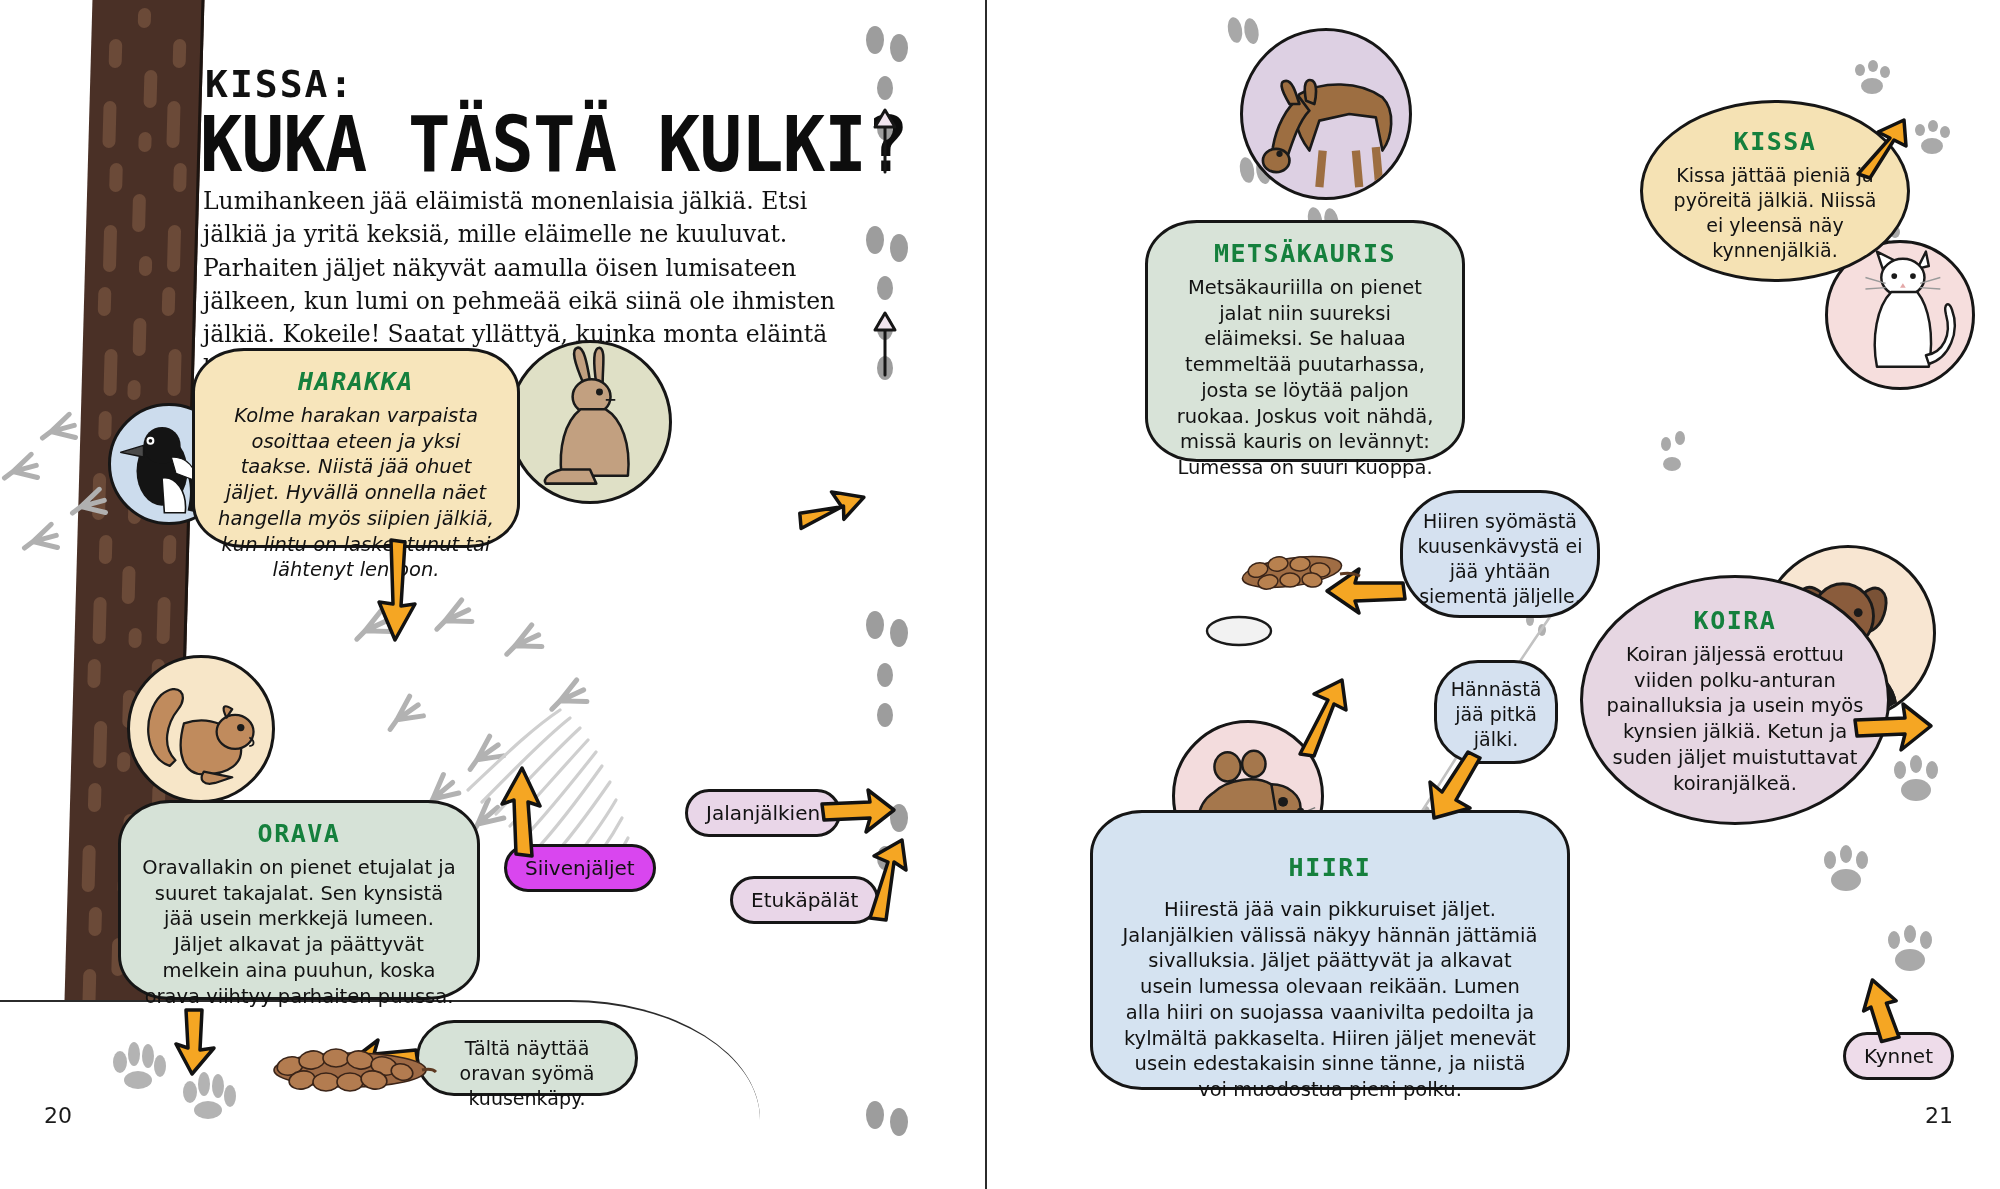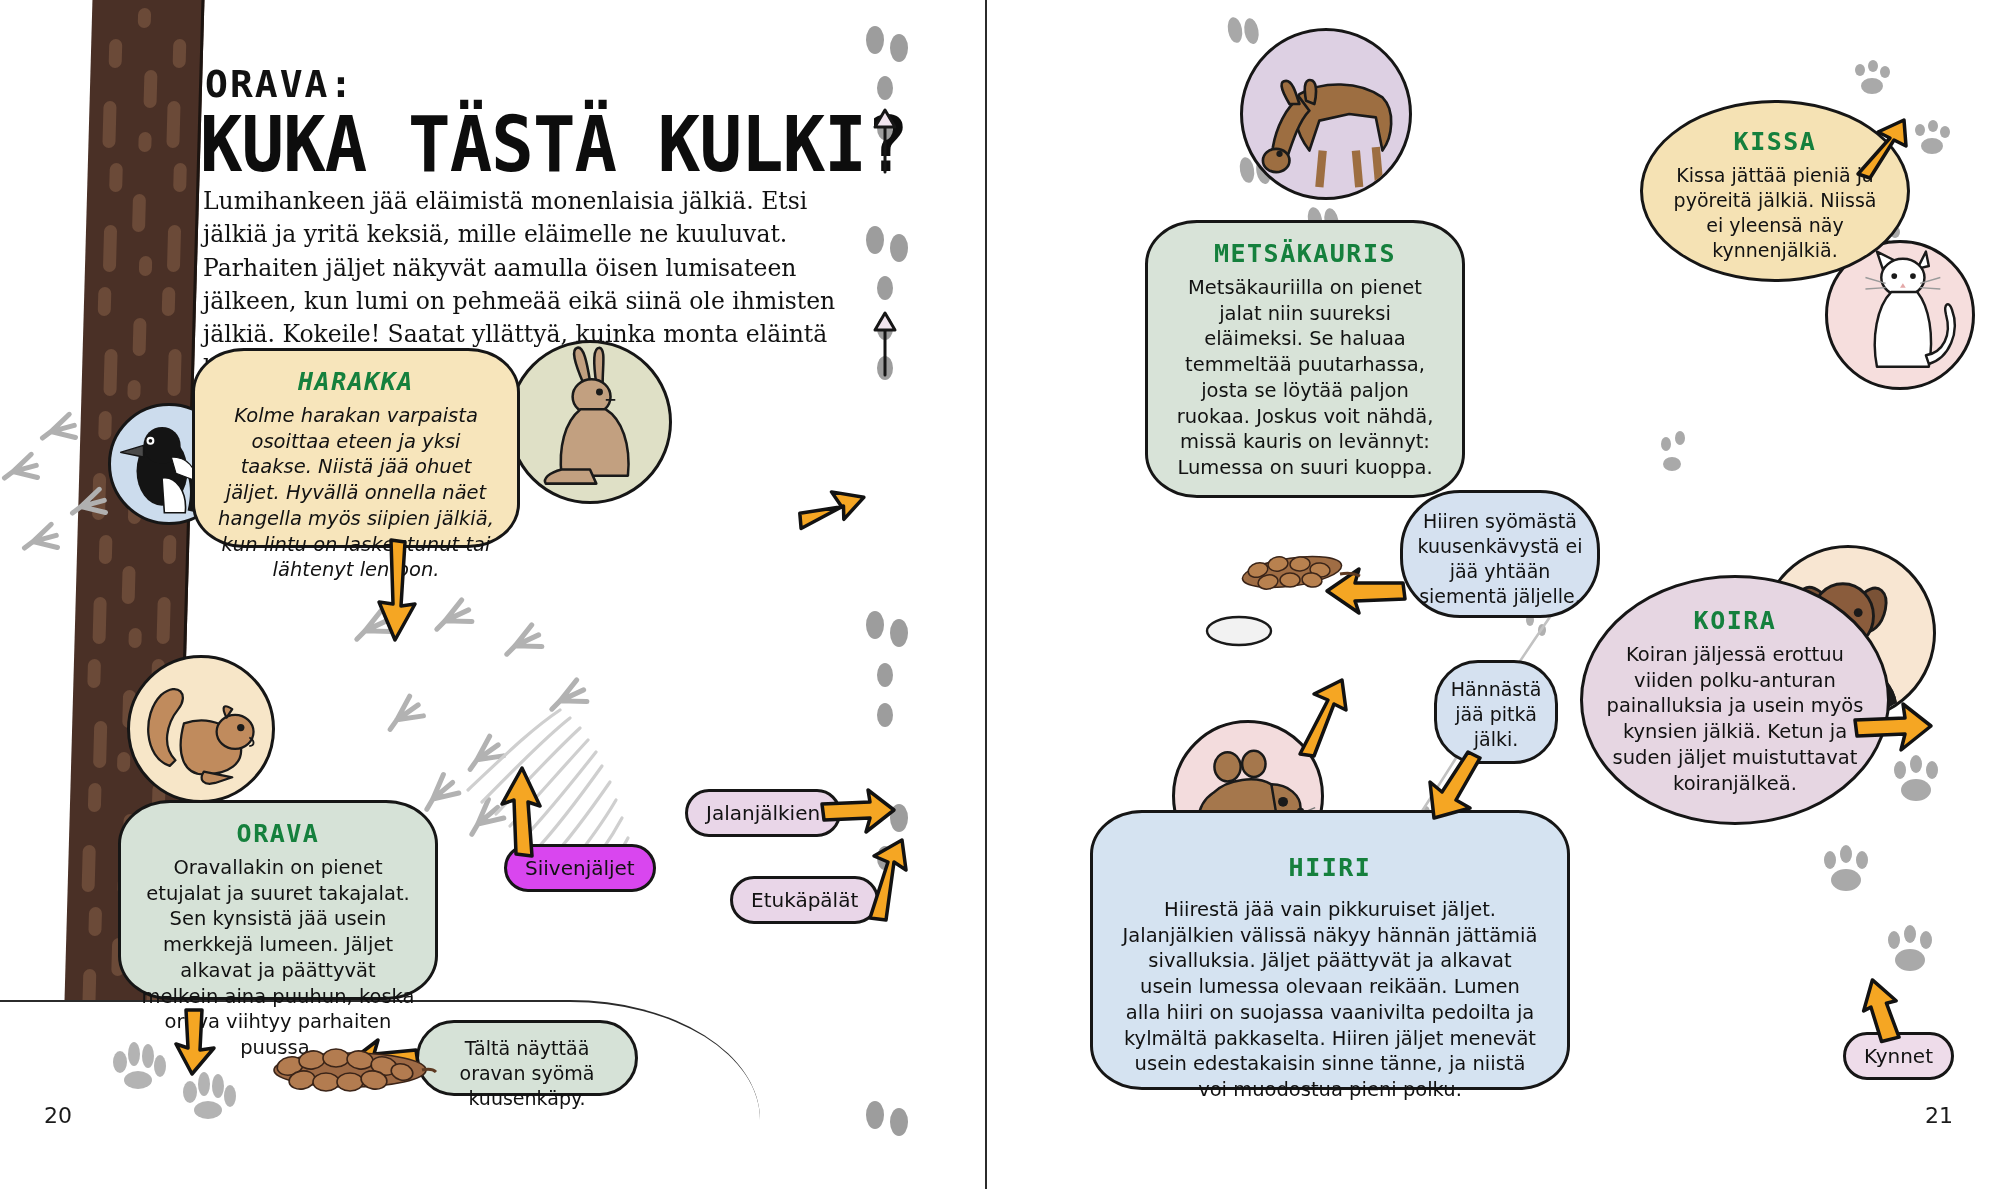--- a/index.html
+++ b/index.html
@@ -209,21 +209,21 @@
       <div class="bark" style="left: 82px; top: 979px; height: 47px;"></div>
       <div class="bark" style="left: 54px; top: 1010px; height: 20px;"></div>
       <div class="bark" style="left: 14px; top: 1041px; height: 29px;"></div>
       <div class="bark" style="left: 78px; top: 1041px; height: 29px;"></div>
     </div>
 
   <div class="snowbank"></div>
 
   <div class="gutter"></div>
 
-  <div class="arvaa">ORAVA:</div>
+  <div class="arvaa">KISSA:</div>
   <div class="main-title">KUKA TÄSTÄ KULKI?</div>
   <div class="intro">Lumihankeen jää eläimistä monenlaisia jälkiä. Etsi jälkiä ja yritä keksiä, mille eläimelle ne kuuluvat. Parhaiten jäljet näkyvät aamulla öisen lumisateen jälkeen, kun lumi on pehmeää eikä siinä ole ihmisten jälkiä. Kokeile! Saatat yllättyä, kuinka monta eläintä liikkuukaan kotisi lähellä.</div>
 
   <div class="track" style="left:0px; top:420px;">
     <svg width="260" height="430" viewBox="0 0 260 430">
       <g fill="#b0b0b0" stroke="none">
         <g transform="translate(10,40) rotate(-15)">
             <path d="M0 12 L22 0 M0 12 L24 12 M0 12 L22 24 M0 12 L-10 16" stroke="#b0b0b0" stroke-width="5" stroke-linecap="round" fill="none"></path>
           </g>
         <g transform="translate(48,0) rotate(-15)">
@@ -380,21 +380,21 @@
       <path d="M84 56 C88 58 88 62 84 62" stroke="#1a1a1a" stroke-width="1.3" fill="none"></path>
     </svg>
   </div>
 
   <div class="bubble cloudy" style="left:192px; top:348px; width:328px; height:200px; background:#f7e5bb;font-style:italic;">
     <span class="b-title">HARAKKA</span>
     <span class="b-body">Kolme harakan varpaista osoittaa eteen ja yksi taakse. Niistä jää ohuet jäljet. Hyvällä onnella näet hangella myös siipien jälkiä, kun lintu on laskeutunut tai lähtenyt lentoon.</span>
   </div>
 
 
-  <div class="bubble cloudy" style="left:118px; top:800px; width:320px; height:200px; background:#d6e2d7;">
+  <div class="bubble cloudy" style="left:118px; top:800px; width:362px; height:200px; background:#d6e2d7;">
     <span class="b-title">ORAVA</span>
     <span class="b-body">Oravallakin on pienet etujalat ja suuret takajalat. Sen kynsistä jää usein merkkejä lumeen. Jäljet alkavat ja päättyvät melkein aina puuhun, koska orava viihtyy parhaiten puussa.</span>
   </div>
 
   <div class="bubble roundy" style="left:416px; top:1020px; width:222px; height:76px; background:#d6e2d7; padding:13px 14px; font-size:19px;">
     <span class="b-body">Tältä näyttää oravan syömä kuusenkäpy.</span>
   </div>
 
   <div class="tag" style="left:504px; top:844px; background:#d946ef;">
     <span>Siivenjäljet</span>
@@ -639,21 +639,21 @@
       <path d="M24 80 C14 82 10 88 16 92 L56 92 L50 80 Z" fill="#ffffff" stroke="#1a1a1a" stroke-width="1.6"></path>
       <circle cx="74" cy="54" r="3.4" fill="#1a1a1a"></circle>
       <ellipse cx="86" cy="60" rx="2.4" ry="2" fill="#1a1a1a"></ellipse>
       <g stroke="#777" stroke-width="0.9" fill="none">
         <path d="M86 62 L96 58"></path>
           <path d="M86 64 L96 66"></path>
       </g>
     </svg>
   </div>
 
-  <div class="bubble cloudy" style="left:1145px; top:220px; width:320px; height:278px; background:#d8e3d8;">
+  <div class="bubble cloudy" style="left:1145px; top:220px; width:320px; height:242px; background:#d8e3d8;">
     <span class="b-title">METSÄKAURIS</span>
     <span class="b-body">Metsäkauriilla on pienet jalat niin suureksi eläimeksi. Se haluaa temmeltää puutarhassa, josta se löytää paljon ruokaa. Joskus voit nähdä, missä kauris on levännyt: Lumessa on suuri kuoppa.</span>
   </div>
 
   <div class="bubble oval" style="left:1640px; top:100px; width:270px; height:182px; background:#f5e2b4; padding:22px 26px; font-size:19px;">
     <span class="b-title">KISSA</span>
     <span class="b-body">Kissa jättää pieniä ja pyöreitä jälkiä. Niissä ei yleensä näy kynnenjälkiä.</span>
   </div>
 
   <div class="bubble roundy" style="left:1434px; top:660px; width:124px; height:104px; background:#d5e1f0; padding:14px 10px; font-size:19px; border-radius:44px;">

